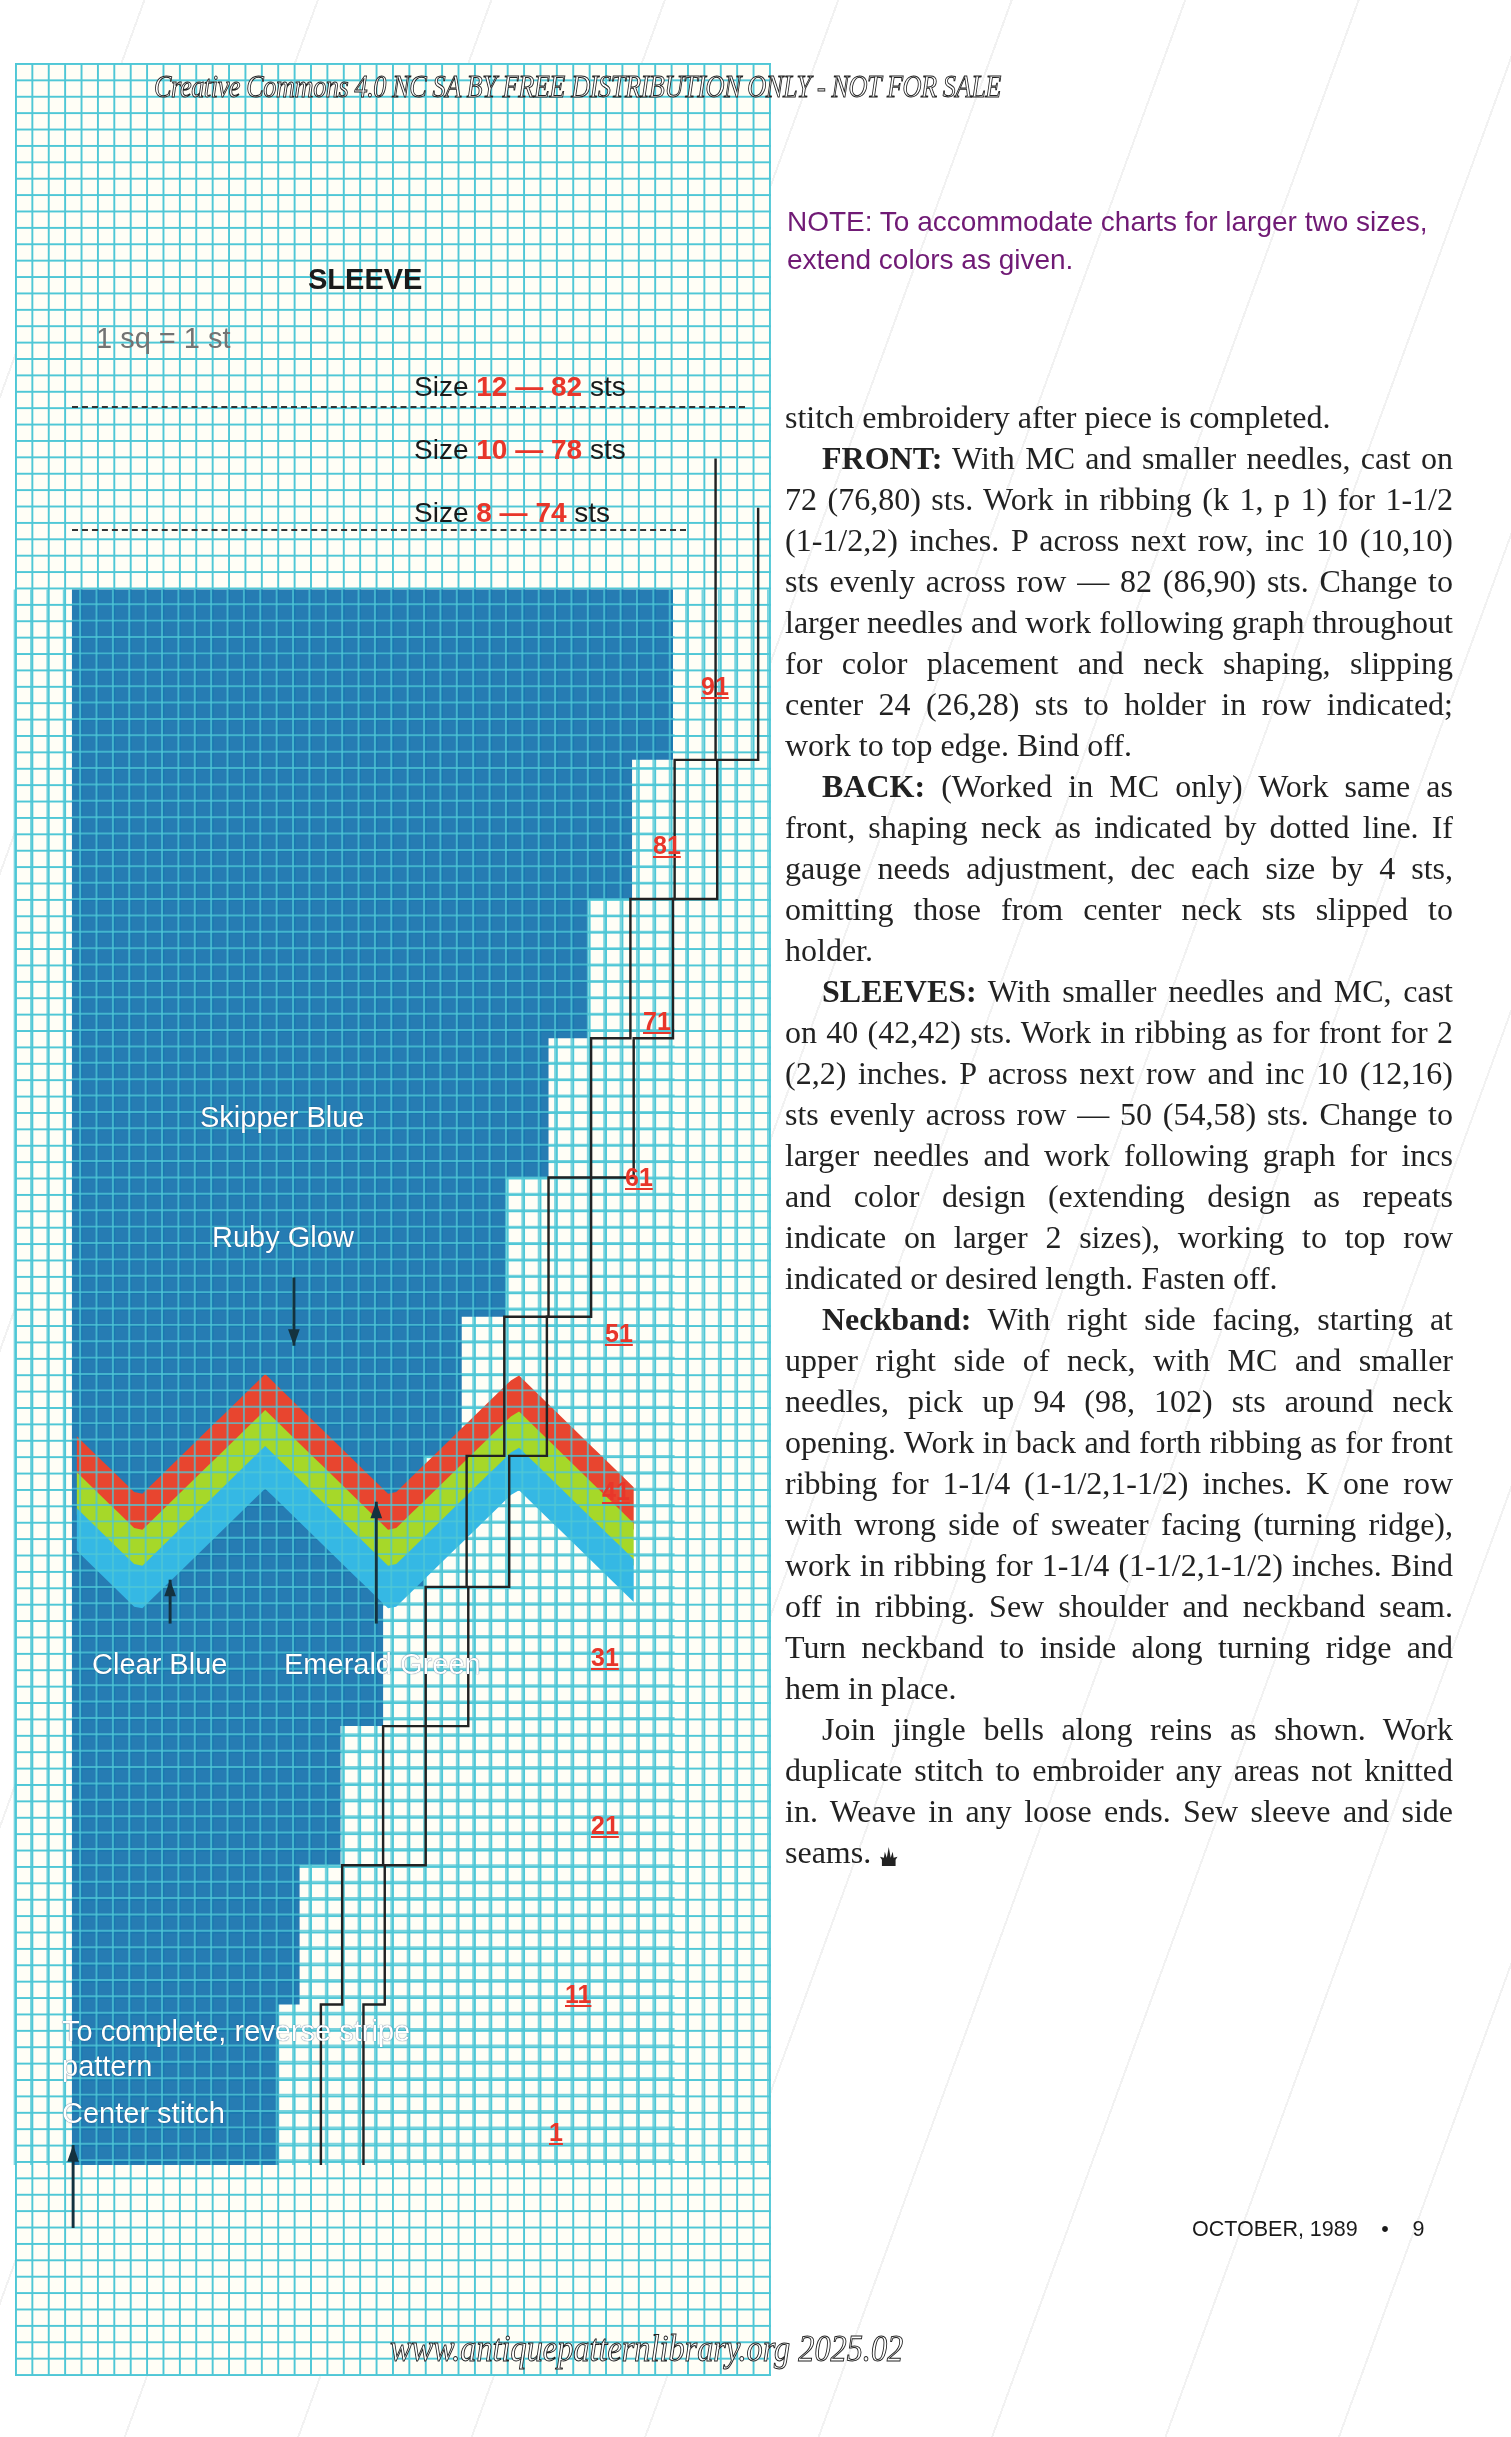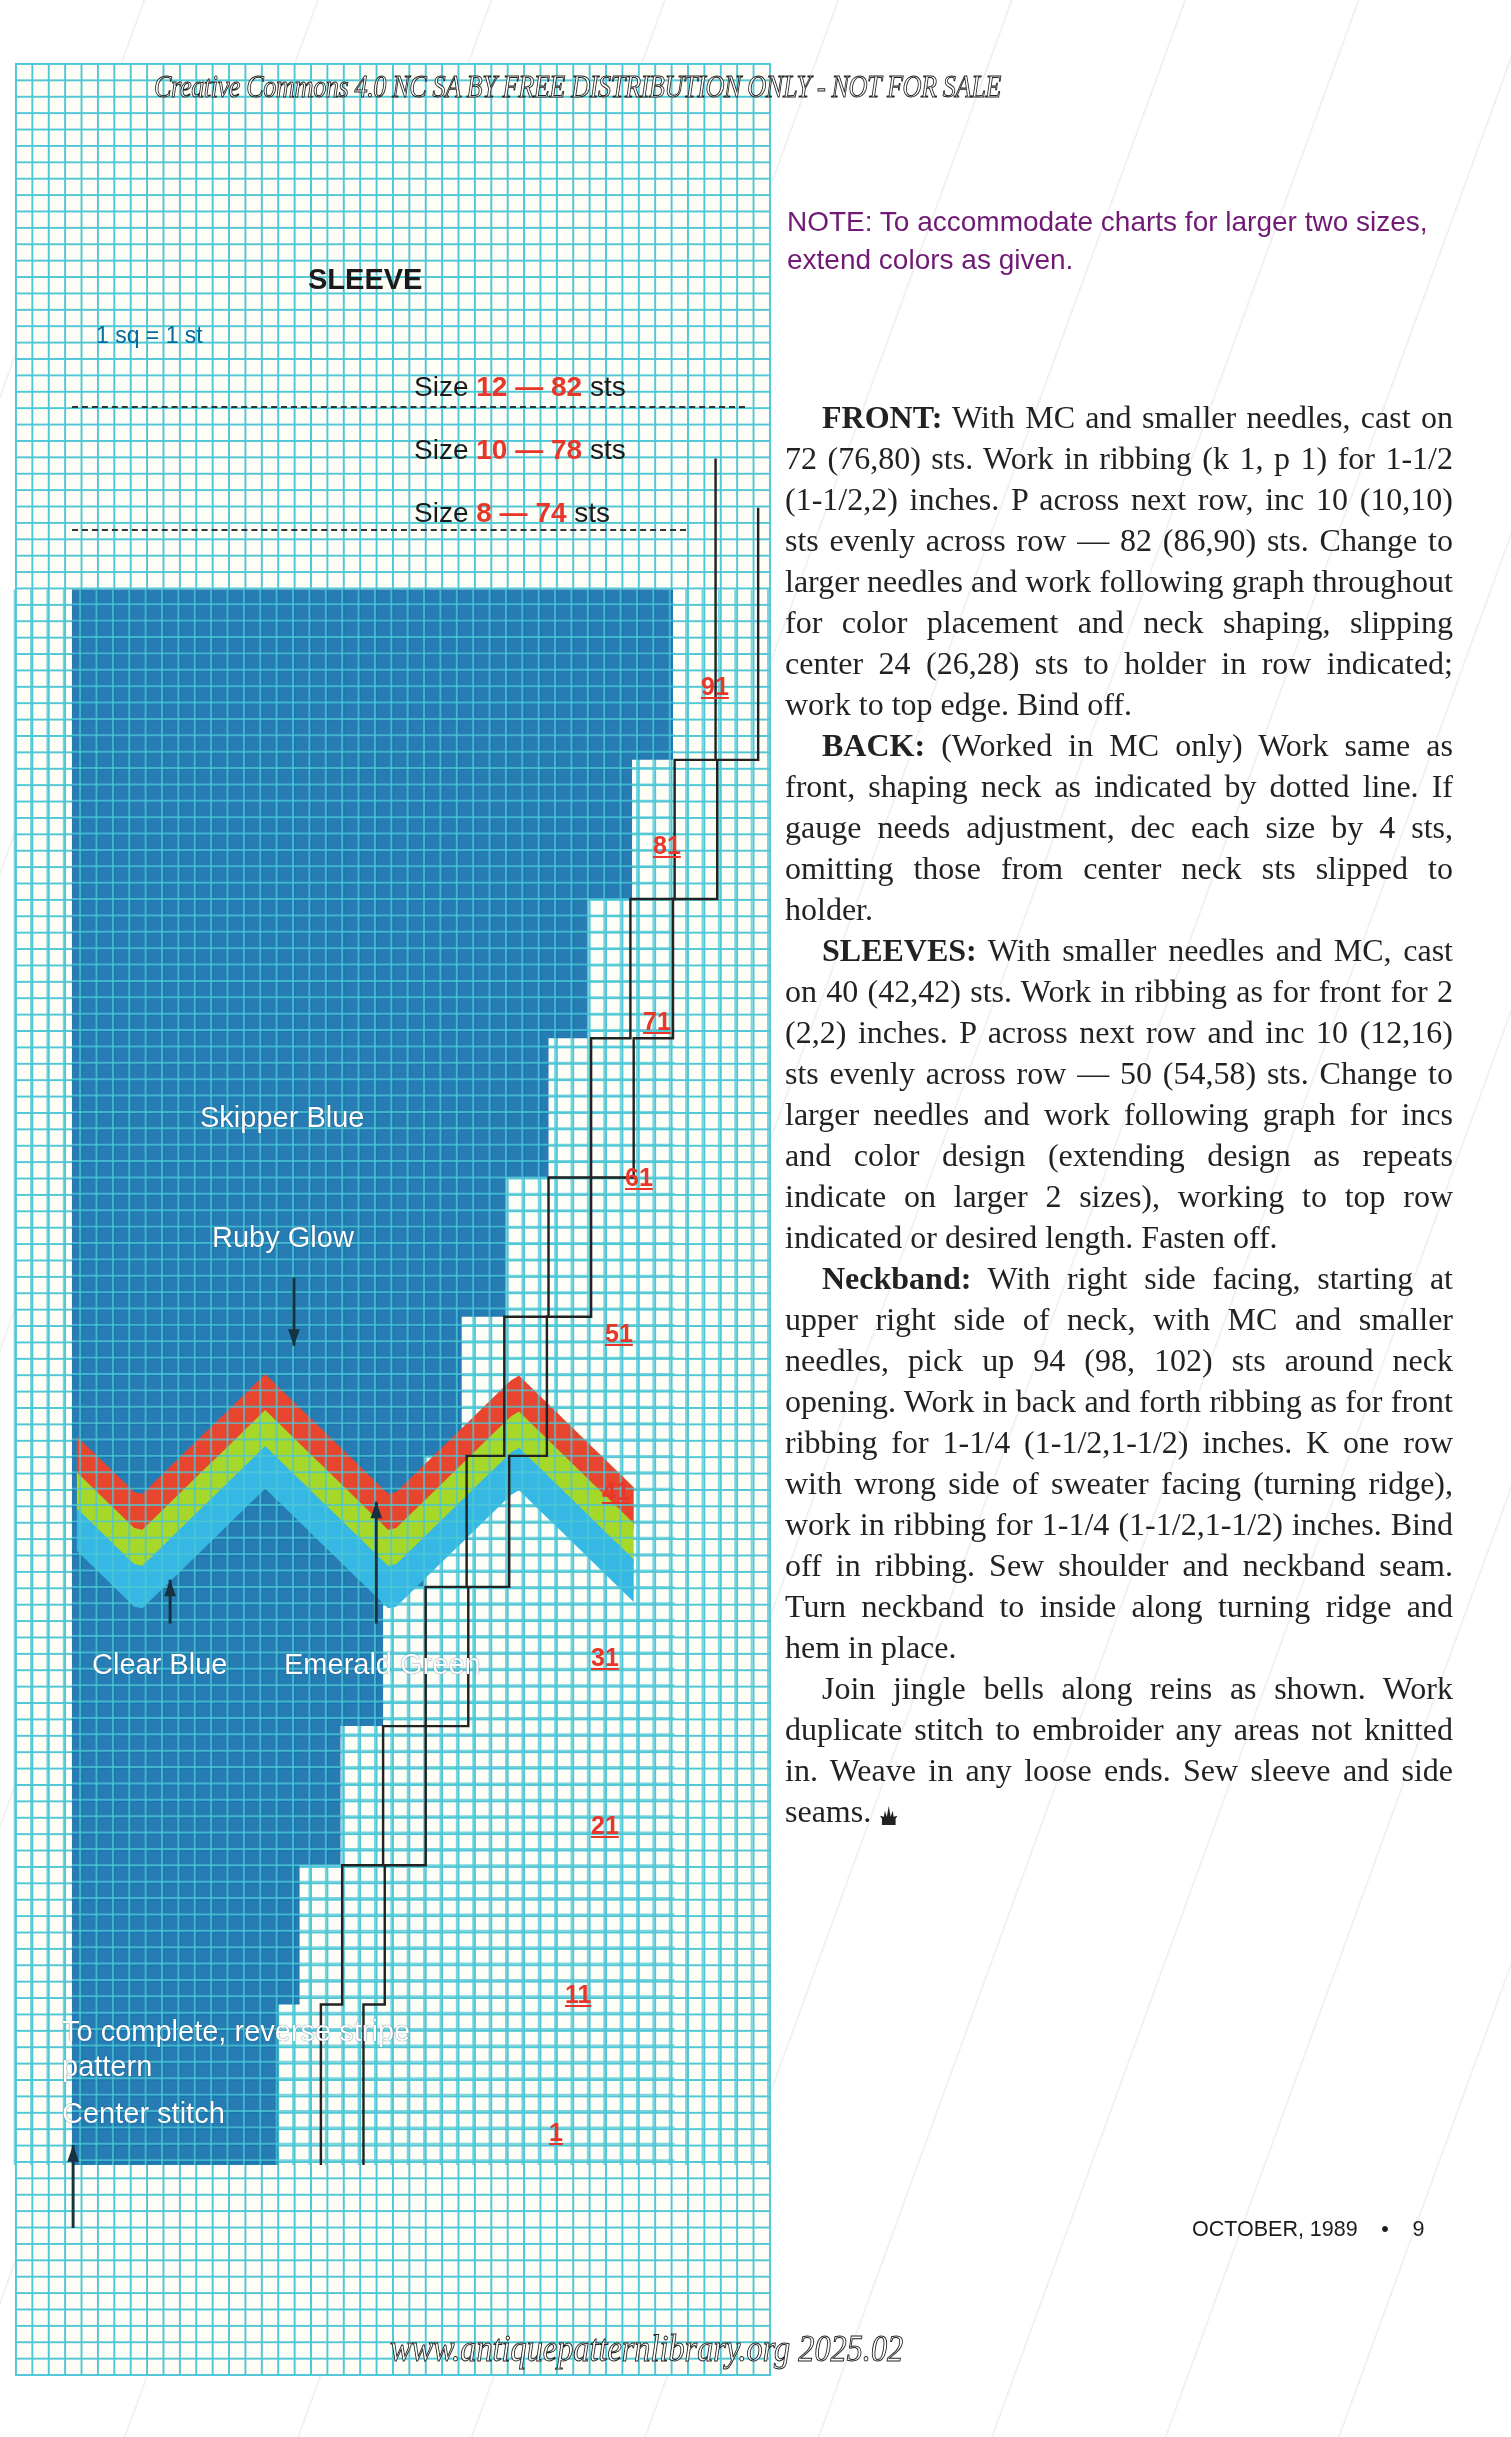--- a/index.html
+++ b/index.html
@@ -19,21 +19,21 @@
   #chart { position:absolute; left:0; top:0; width:1511px; height:2438px; pointer-events:none; }
 
   .hdr-watermark { position:absolute; left:154px; top:68px; width:1219px;
     font-family:"Liberation Serif", serif; font-style:italic; font-size:32px; letter-spacing:-0.5px;
     color:#ffffff; -webkit-text-stroke:1px #222; transform:scaleX(0.82); transform-origin:left top; white-space:nowrap; }
   .footer-url { position:absolute; left:390px; top:2326px; white-space:nowrap;
     font-family:"Liberation Serif", serif; font-style:italic; font-size:38px;
     color:#ffffff; -webkit-text-stroke:1px #222; transform:scaleX(0.85); transform-origin:left top; }
 
   .chart-title { font-size:29px; color:#1a1a1a;font-weight:bold; }
-  .chart-label { font-size:23px; color:#0369a1; }
+  .chart-label { font-size:29px; color:#737373; }
   .size-line { font-size:28px; color:#1a1a1a; white-space:nowrap; }
   .size-num { color:#e8362a; font-weight:bold; }
   .dash-rule { position:absolute; border-top:2px dashed #333; height:0; }
 
   .on-blue { color:#ffffff; font-size:29px; white-space:nowrap; text-shadow:0 0 1px #0a3a60; }
   .row-num { color:#e8362a; font-weight:bold; font-size:25px;text-decoration:underline; }
 
   .note { position:absolute; left:787px; top:203px; width:673px; font-size:28px; line-height:38px; color:#701a75; }
 
   .body-text { position:absolute; left:785px; top:397px; width:668px;
@@ -259,20 +259,21 @@
 <div class="abs row-num" style="left:605px; top:1319px;">51</div>
 <div class="abs row-num" style="left:602px; top:1477px;">41</div>
 <div class="abs row-num" style="left:591px; top:1643px;">31</div>
 <div class="abs row-num" style="left:591px; top:1811px;">21</div>
 <div class="abs row-num" style="left:565px; top:1980px;">11</div>
 <div class="abs row-num" style="left:549px; top:2118px;">1</div>
 
 <div class="note">NOTE: To accommodate charts for larger two sizes, extend colors as given.</div>
 
 <div class="body-text">
+  <p>stitch embroidery after piece is completed.</p>
   <p class="ind"><b>FRONT:</b><span> With MC and smaller needles, cast on 72 (76,80) sts. Work in ribbing (k 1, p 1) for 1-1/2 (1-1/2,2) inches. P across next row, inc 10 (10,10) sts evenly across row — 82 (86,90) sts. Change to larger needles and work following graph throughout for color placement and neck shaping, slipping center 24 (26,28) sts to holder in row indicated; work to top edge. Bind off.</span></p>
   <p class="ind"><b>BACK:</b><span> (Worked in MC only) Work same as front, shaping neck as indicated by dotted line. If gauge needs adjustment, dec each size by 4 sts, omitting those from center neck sts slipped to holder.</span></p>
   <p class="ind"><b>SLEEVES:</b><span> With smaller needles and MC, cast on 40 (42,42) sts. Work in ribbing as for front for 2 (2,2) inches. P across next row and inc 10 (12,16) sts evenly across row — 50 (54,58) sts. Change to larger needles and work following graph for incs and color design (extending design as repeats indicate on larger 2 sizes), working to top row indicated or desired length. Fasten off.</span></p>
   <p class="ind"><b>Neckband:</b><span> With right side facing, starting at upper right side of neck, with MC and smaller needles, pick up 94 (98, 102) sts around neck opening. Work in back and forth ribbing as for front ribbing for 1-1/4 (1-1/2,1-1/2) inches. K one row with wrong side of sweater facing (turning ridge), work in ribbing for 1-1/4 (1-1/2,1-1/2) inches. Bind off in ribbing. Sew shoulder and neckband seam. Turn neckband to inside along turning ridge and hem in place.</span></p>
   <p class="ind"><span>Join jingle bells along reins as shown. Work duplicate stitch to embroider any areas not knitted in. Weave in any loose ends. Sew sleeve and side seams.</span>
     <svg class="end-mark" viewBox="0 0 40 44">
         <path d="M6 44 L6 30 L2 24 L10 26 L12 14 L16 26 L20 4 L24 26 L28 14 L30 26 L38 24 L34 30 L34 44 Z" fill="#222"></path>
       </svg>
   </p>
 </div>

